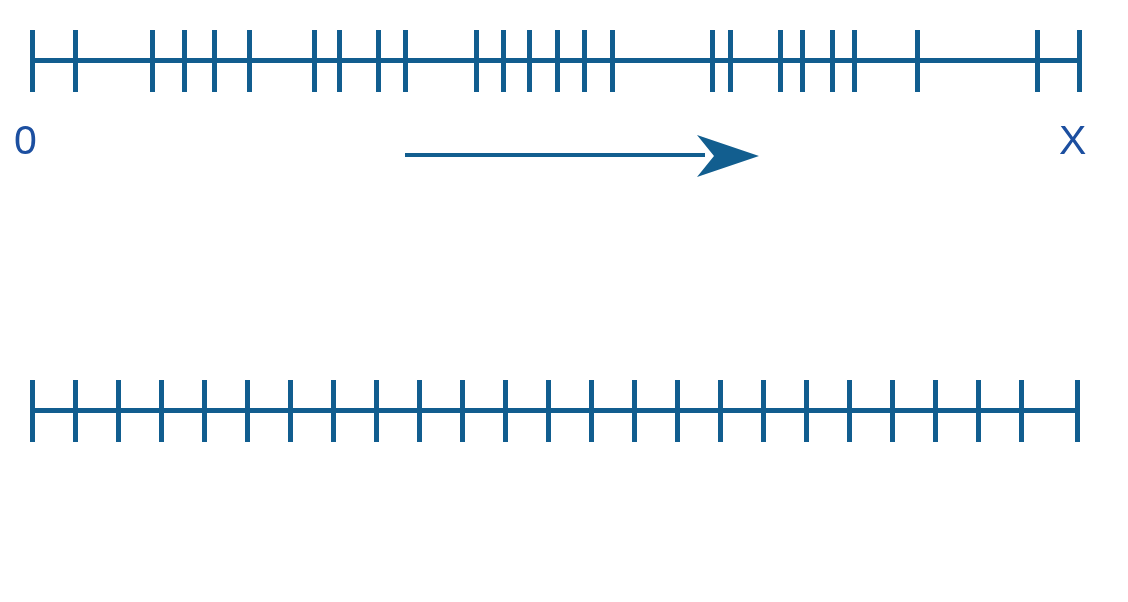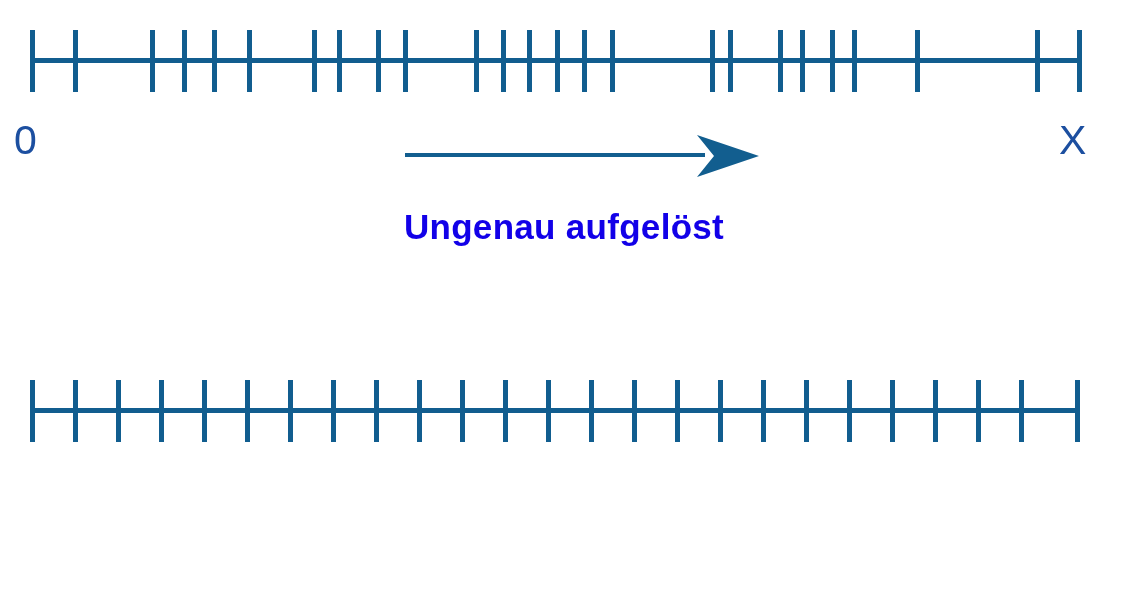--- a/index.html
+++ b/index.html
@@ -108,21 +108,20 @@
 
   <div class="end-label" id="label-coarse-end" style="left:1059px; top:120px;">X</div>
 
   <div class="arrow-wrap" id="arrow-coarse" style="left:405px; top:133px;">
     <svg width="360" height="46" viewBox="0 0 360 46" xmlns="http://www.w3.org/2000/svg">
       <rect x="0" y="20" width="300" height="4" fill="#125e8f"></rect>
       <path d="M 292 2 L 354 23 L 292 44 L 309 23 Z" fill="#125e8f"></path>
     </svg>
   </div>
 
-  <div class="caption" id="caption-coarse" style="top:207px;">Ungenau aufgelöst</div>
 </div>
 
 <div class="scale-block" id="block-fine">
 
   <div class="axis-area" id="axis-fine" style="top:30px;">
       <div class="axis-line" style="left: 30px; width: 1050px; background: rgb(17, 93, 143);"></div>
       <div class="tick" style="left: 30px; background: rgb(17, 93, 143);"></div>
       <div class="tick" style="left: 73px; background: rgb(17, 93, 143);"></div>
       <div class="tick" style="left: 116px; background: rgb(17, 93, 143);"></div>
       <div class="tick" style="left: 159px; background: rgb(17, 93, 143);"></div>

